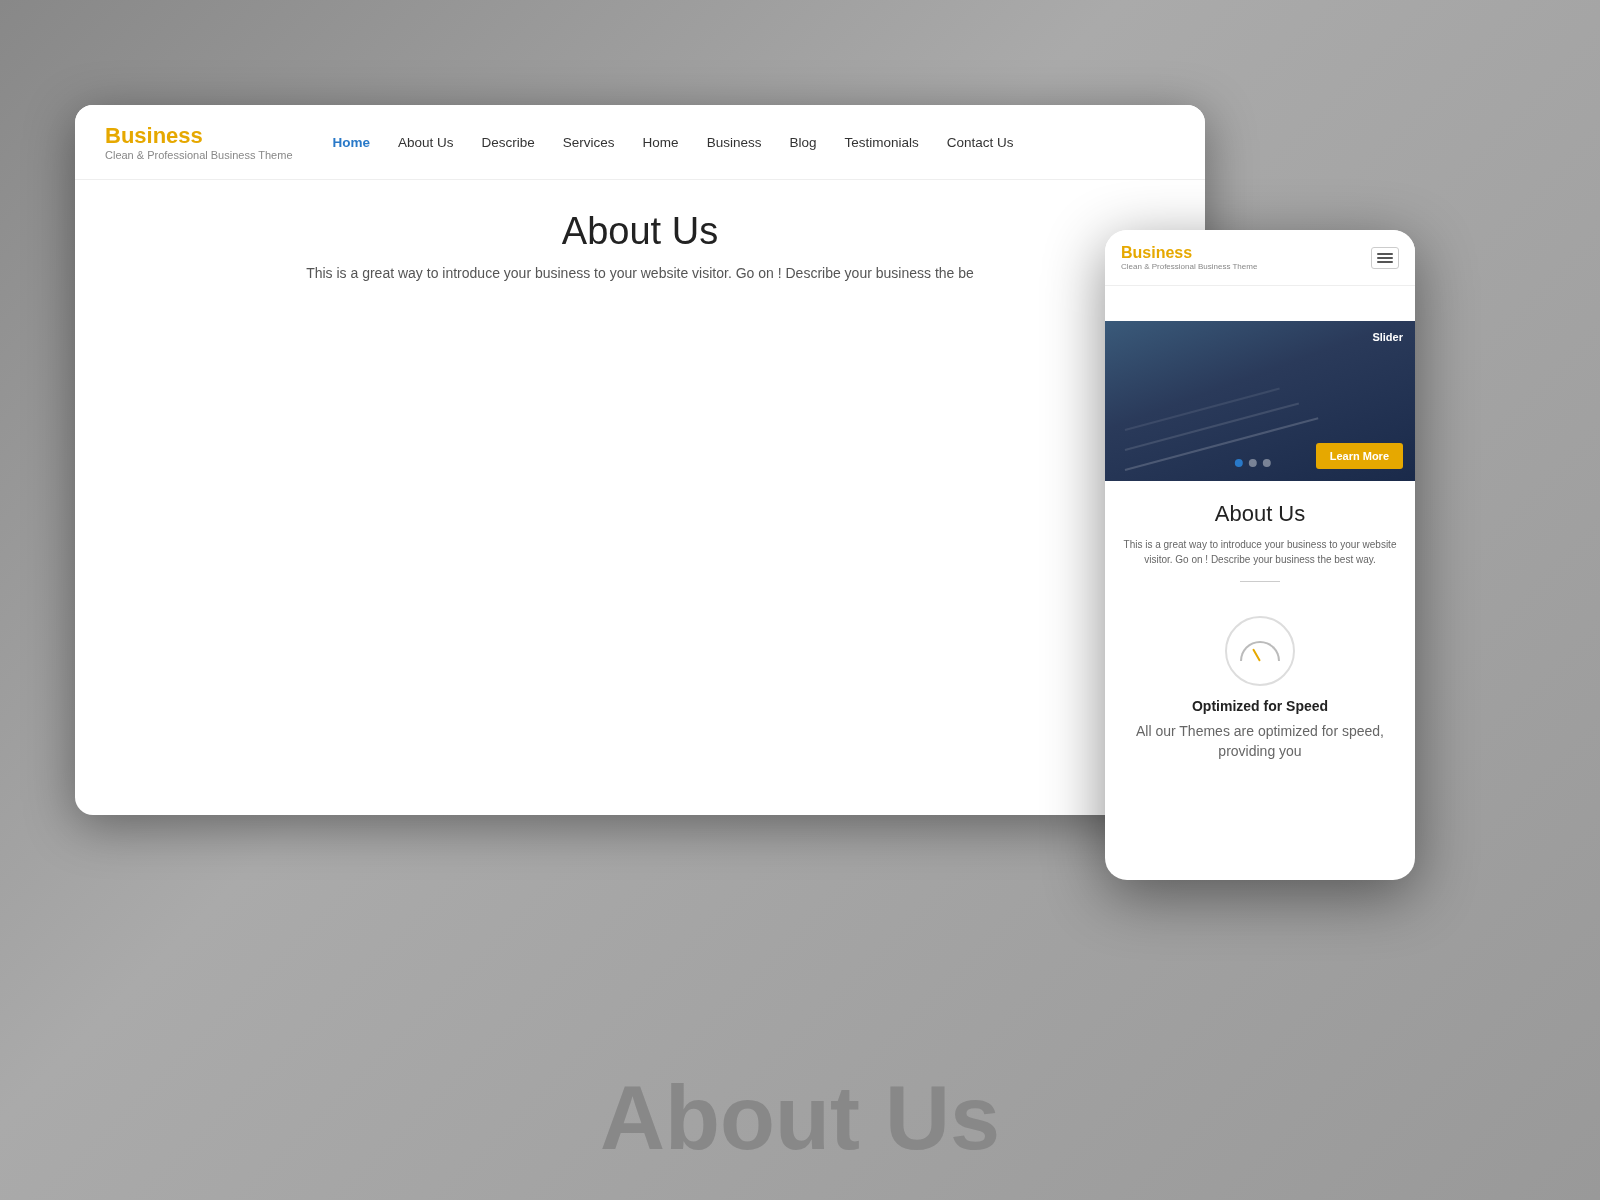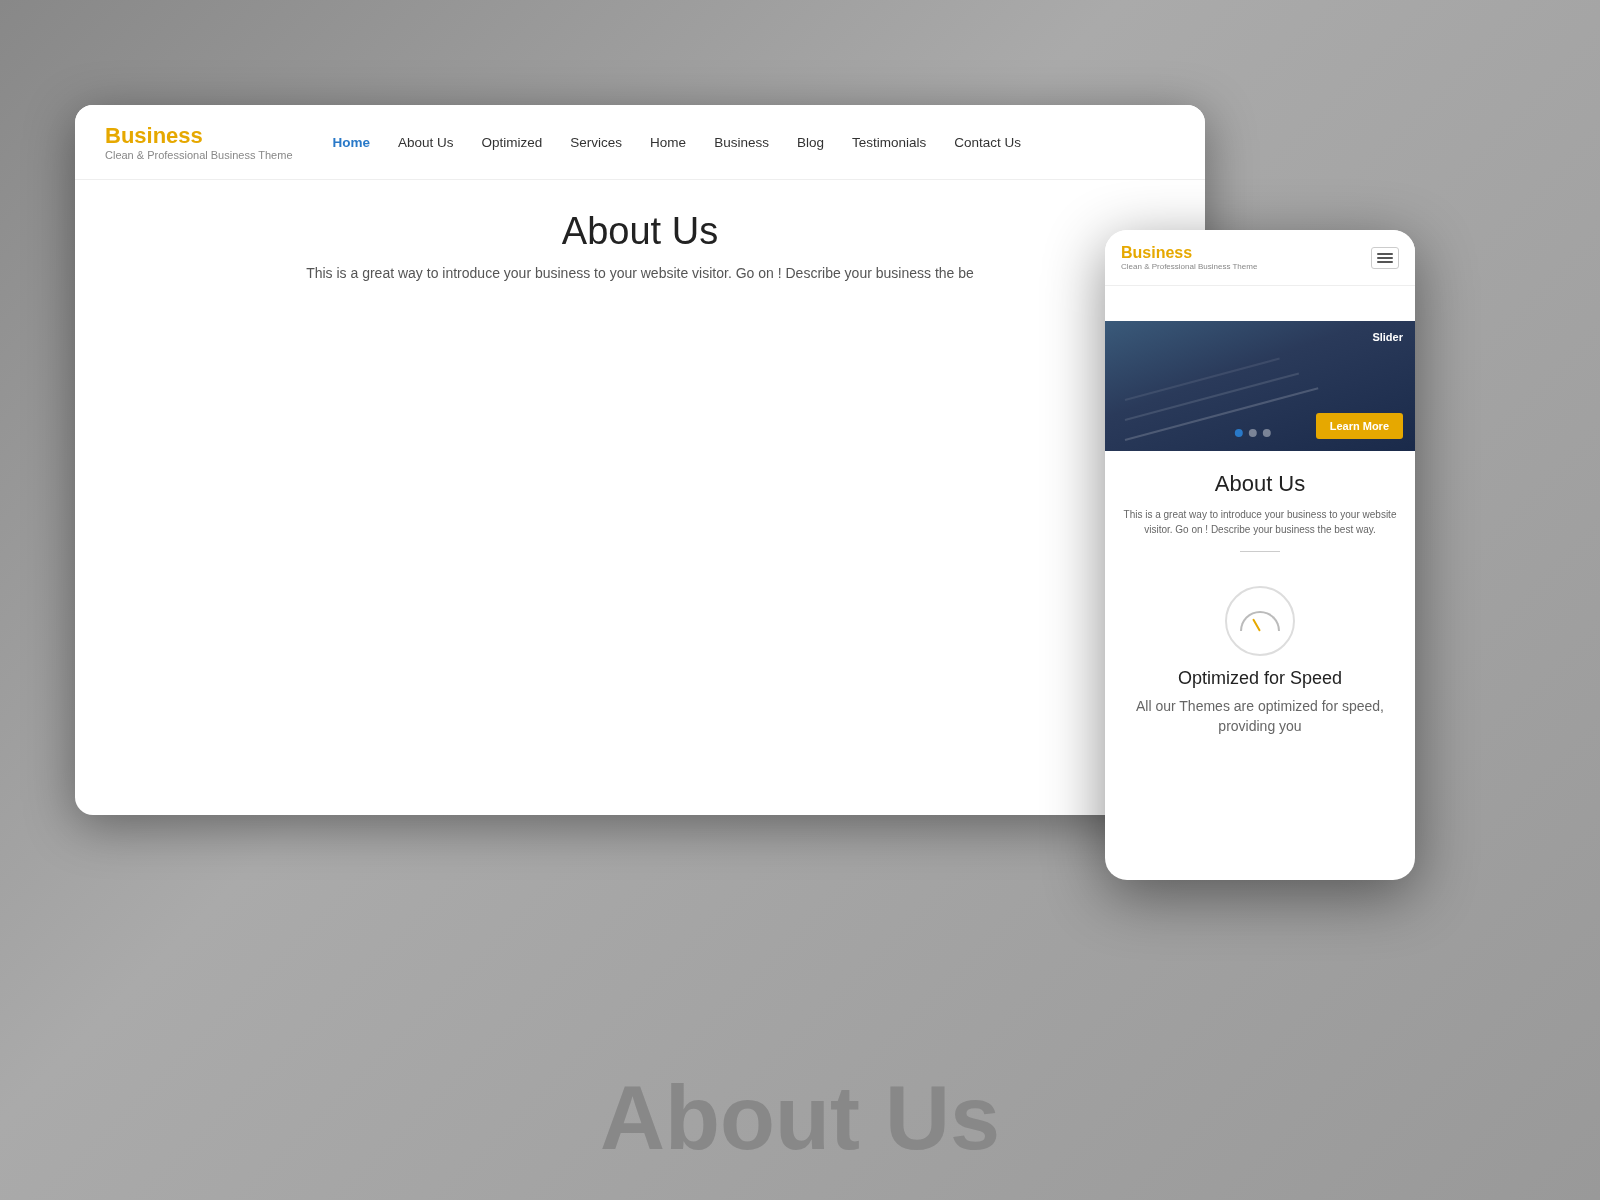--- a/index.html
+++ b/index.html
@@ -209,21 +209,21 @@
 
     
     .mobile-header-space {
       height: 35px;
       background: white;
     }
 
     
     .mobile-slider {
       position: relative;
-      height: 130px;
+      height: 160px;
       background: linear-gradient(135deg, #2a2a2a 0%, #444 40%, #333 100%);
       overflow: hidden;
     }
 
     .mobile-slider-label {
       position: absolute;
       top: 10px;
       right: 12px;
       color: white;
       font-size: 11px;
@@ -336,22 +336,22 @@
       left: 50%;
       transform: translateX(-50%) rotate(-30deg);
       transform-origin: bottom center;
       width: 2px;
       height: 14px;
       background: #e6a800;
       border-radius: 1px;
     }
 
     .mobile-speed-section h4 {
-      font-size: 18px;
-      font-weight: normal;
+      font-size: 14px;
+      font-weight: bold;
       color: #222;
       margin-bottom: 8px;
     }
 
     .mobile-speed-section p {
       font-size: 14px;
       color: #666;
       line-height: 1.4;
     }
 
@@ -402,21 +402,21 @@
 <div class="desktop-mockup">
 
   <nav class="desktop-navbar">
     <div class="brand-logo">
       <div class="brand-name">Business</div>
       <div class="brand-tagline">Clean &amp; Professional Business Theme</div>
     </div>
     <ul class="desktop-nav">
       <li><a href="#" class="active">Home</a></li>
       <li><a href="#">About Us</a></li>
-      <li><a href="#">Optimized</a></li>
+      <li><a href="#">Describe</a></li>
       <li><a href="#">Services</a></li>
       <li><a href="#">Home</a></li>
       <li><a href="#">Business</a></li>
       <li><a href="#">Blog</a></li>
       <li><a href="#">Testimonials</a></li>
       <li><a href="#">Contact Us</a></li>
     </ul>
   </nav>
 
 

